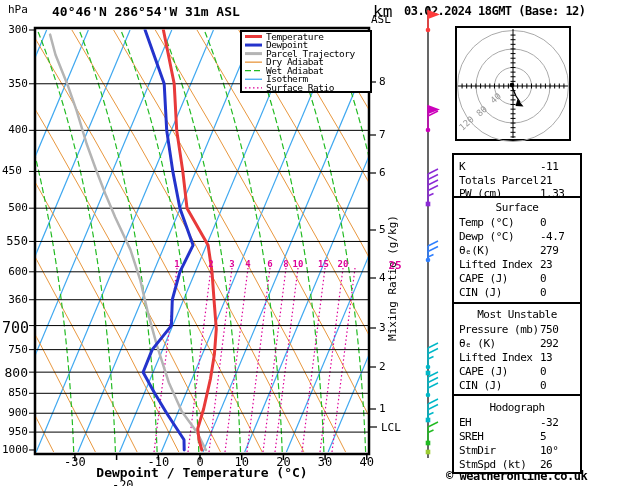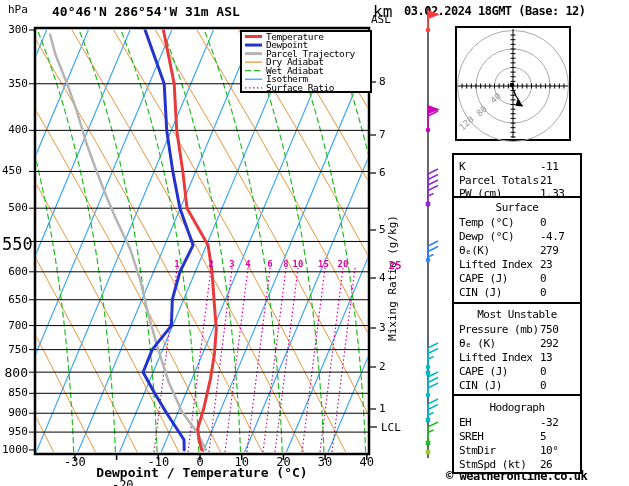--- a/index.html
+++ b/index.html
@@ -284,24 +284,24 @@
 <div class="txt" style="left: 279px; top: 260px; width: 14px; text-align: center; font-size: 9px; color: rgb(221, 0, 153); font-weight: bold;">8</div>
 <div class="txt" style="left: 291px; top: 260px; width: 14px; text-align: center; font-size: 9px; color: rgb(221, 0, 153); font-weight: bold;">10</div>
 <div class="txt" style="left: 318px; top: 260px; width: 14px; font-size: 9px; color: rgb(221, 0, 153); font-weight: bold;">15</div>
 <div class="txt" style="left: 336px; top: 260px; width: 14px; text-align: center; font-size: 9px; color: rgb(221, 0, 153); font-weight: bold;">20</div>
 <div class="txt" style="left: 348px; top: 260px; width: 14px; text-align: center; font-size: 11px; color: rgb(221, 0, 153); font-weight: bold; padding-left: 40px;">25</div>
 <div class="txt" style="left: 2px; top: 24px; width: 26px; text-align: right; font-size: 11px;">300</div>
 <div class="txt" style="left: 2px; top: 77.7739px; width: 26px; text-align: right; font-size: 11px;">350</div>
 <div class="txt" style="left: 2px; top: 124.355px; width: 26px; text-align: right; font-size: 11px;">400</div>
 <div class="txt" style="left: 2px; top: 165.442px; width: 26px; text-align: left; font-size: 11px;">450</div>
 <div class="txt" style="left: 2px; top: 202.196px; width: 26px; text-align: right; font-size: 11px;">500</div>
-<div class="txt" style="left: 2px; top: 235.444px; width: 26px; text-align: right; font-size: 17px;">550</div>
+<div class="txt" style="left: 2px; top: 235.444px; width: 26px; text-align: right; font-size: 12px;">550</div>
 <div class="txt" style="left: 2px; top: 265.797px; width: 26px; text-align: right; font-size: 11px;">600</div>
-<div class="txt" style="left: 2px; top: 293.72px; width: 26px; text-align: right; font-size: 11px;">650</div>
-<div class="txt" style="left: 2px; top: 319.571px; width: 26px; text-align: right; font-size: 11px;">700</div>
+<div class="txt" style="left: 2px; top: 293.72px; width: 26px; text-align: right; font-size: 11px;">360</div>
+<div class="txt" style="left: 2px; top: 319.571px; width: 26px; text-align: right; font-size: 15px;">700</div>
 <div class="txt" style="left: 2px; top: 343.639px; width: 26px; text-align: right; font-size: 11px;">750</div>
 <div class="txt" style="left: 2px; top: 366.152px; width: 26px; text-align: right; font-size: 13px;">800</div>
 <div class="txt" style="left: 2px; top: 387.301px; width: 26px; text-align: right; font-size: 11px;">850</div>
 <div class="txt" style="left: 2px; top: 407.24px; width: 26px; text-align: right; font-size: 11px;">900</div>
 <div class="txt" style="left: 2px; top: 426.101px; width: 26px; text-align: right; font-size: 11px;">950</div>
 <div class="txt" style="left: 2px; top: 443.994px; width: 26px; text-align: right; font-size: 11px;">1000</div>
 <div class="txt" style="left: 57.9px; top: 456px; width: 34px; text-align: center; font-size: 12px;">-30</div>
 <div class="txt" style="left: 99.6px; top: 479px; width: 34px; text-align: right; font-size: 12px;">-20</div>
 <div class="txt" style="left: 141.3px; top: 456px; width: 34px; text-align: center; font-size: 12px;">-10</div>
 <div class="txt" style="left: 183px; top: 456px; width: 34px; text-align: center; font-size: 12px;">0</div>
@@ -326,21 +326,21 @@
 <div class="txt" style="left: 266px; top: 82.8px; font-size: 9.5px; letter-spacing: -0.5px;">Surface Ratio</div>
 <div class="txt" style="left: 491px; top: 94px; font-size: 9px; color: rgb(153, 153, 153); transform: rotate(-42deg);">40</div>
 <div class="txt" style="left: 477px; top: 107px; font-size: 9px; color: rgb(153, 153, 153); transform: rotate(-42deg);">80</div>
 <div class="txt" style="left: 459px; top: 119px; font-size: 9px; color: rgb(153, 153, 153); transform: rotate(-42deg);">120</div>
 <div class="tbl" style="top: 153px; height: 43px;">
     <div class="trow" style="top: 5px;">
       <span class="tlab">K</span>
       <span class="tval">-11</span>
     </div>
     <div class="trow" style="top: 18.5px;">
-      <span class="tlab">Parcel Totals</span>
+      <span class="tlab">Totals Parcel</span>
       <span class="tval">21</span>
     </div>
     <div class="trow" style="top: 32px;">
       <span class="tlab">PW (cm)</span>
       <span class="tval">1.33</span>
     </div>
   </div>
 <div class="tbl" style="top: 196px; height: 106px;">
     <div class="thead" style="top: 3px;">Surface</div>
     <div class="trow" style="top: 17.5px;">

